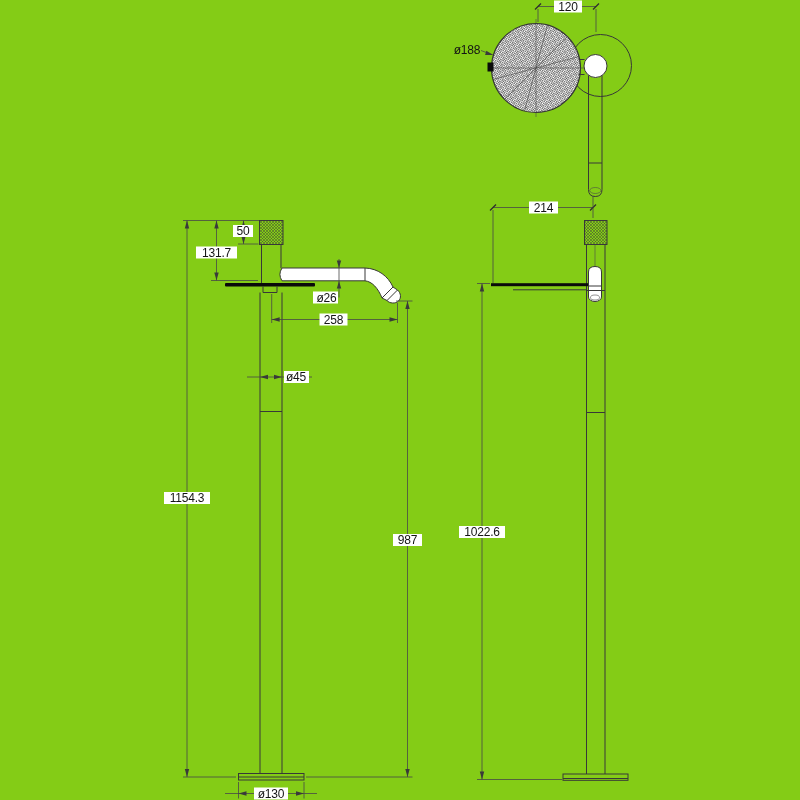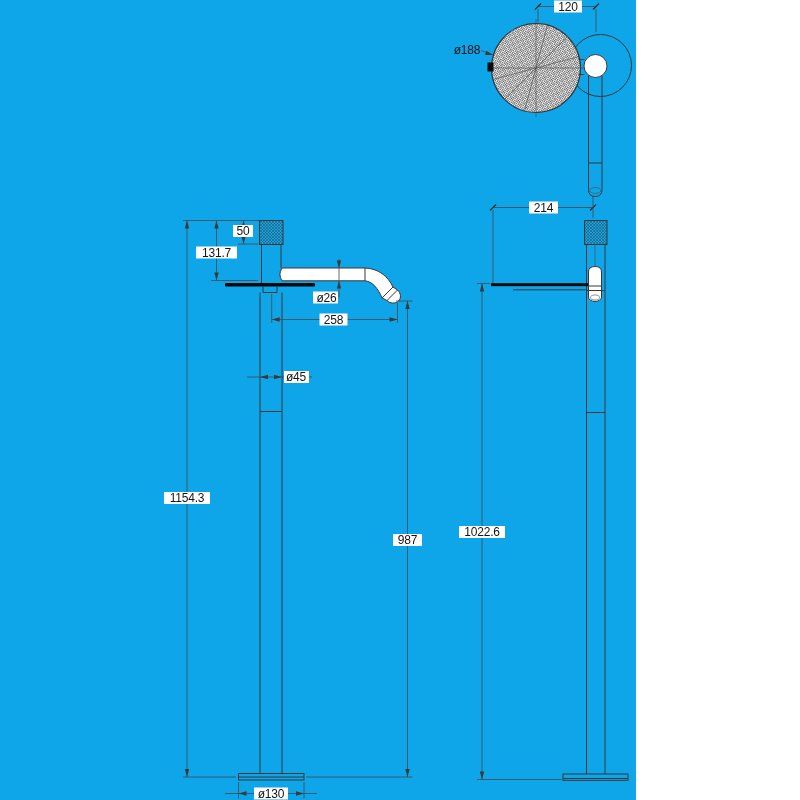--- a/index.html
+++ b/index.html
@@ -1,16 +1,16 @@
 <!DOCTYPE html>
 <html><head>
 <meta charset="utf-8">
 <style>
   html,body{margin:0;padding:0;background:#ffffff;}
-  .stage{position:relative;width:636px;height:800px;background:#0ea5e9;overflow:hidden;
+  .stage{position:relative;width:800px;height:800px;background:#84cc16;overflow:hidden;
          font-family:"Liberation Sans",sans-serif;}
   svg{position:absolute;left:0;top:0;}
   .obj{stroke:#383838;stroke-width:1;fill:none;}
   .objthin{stroke:#4a4a4a;stroke-width:0.6;fill:none;}
   .dim{stroke:#474747;stroke-width:0.8;fill:none;}
   .arrow{fill:#3a3a3a;stroke:none;}
   .tick{stroke:#2e2e2e;stroke-width:1.2;}
   .txtbg{fill:#ffffff;stroke:none;}
   .dimtxt{font-family:"Liberation Sans",sans-serif;font-size:12px;fill:#141414;
           text-anchor:middle;letter-spacing:-0.2px;}

